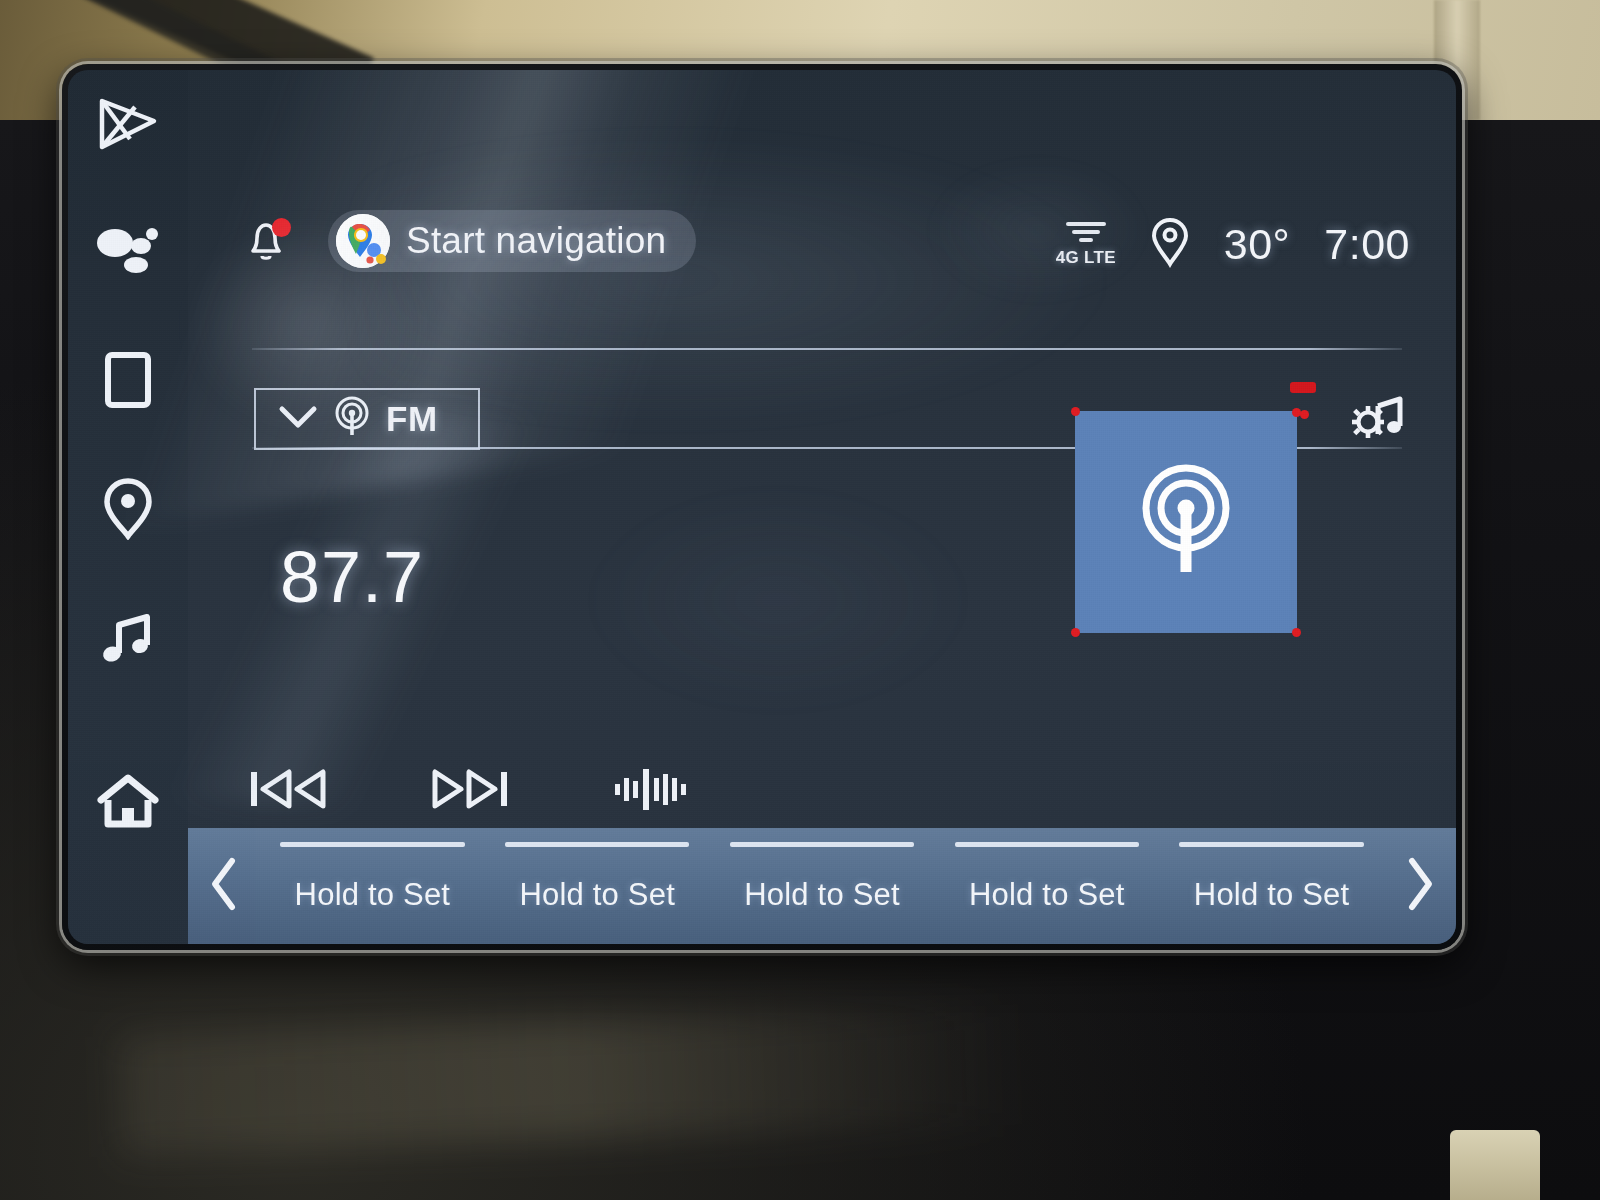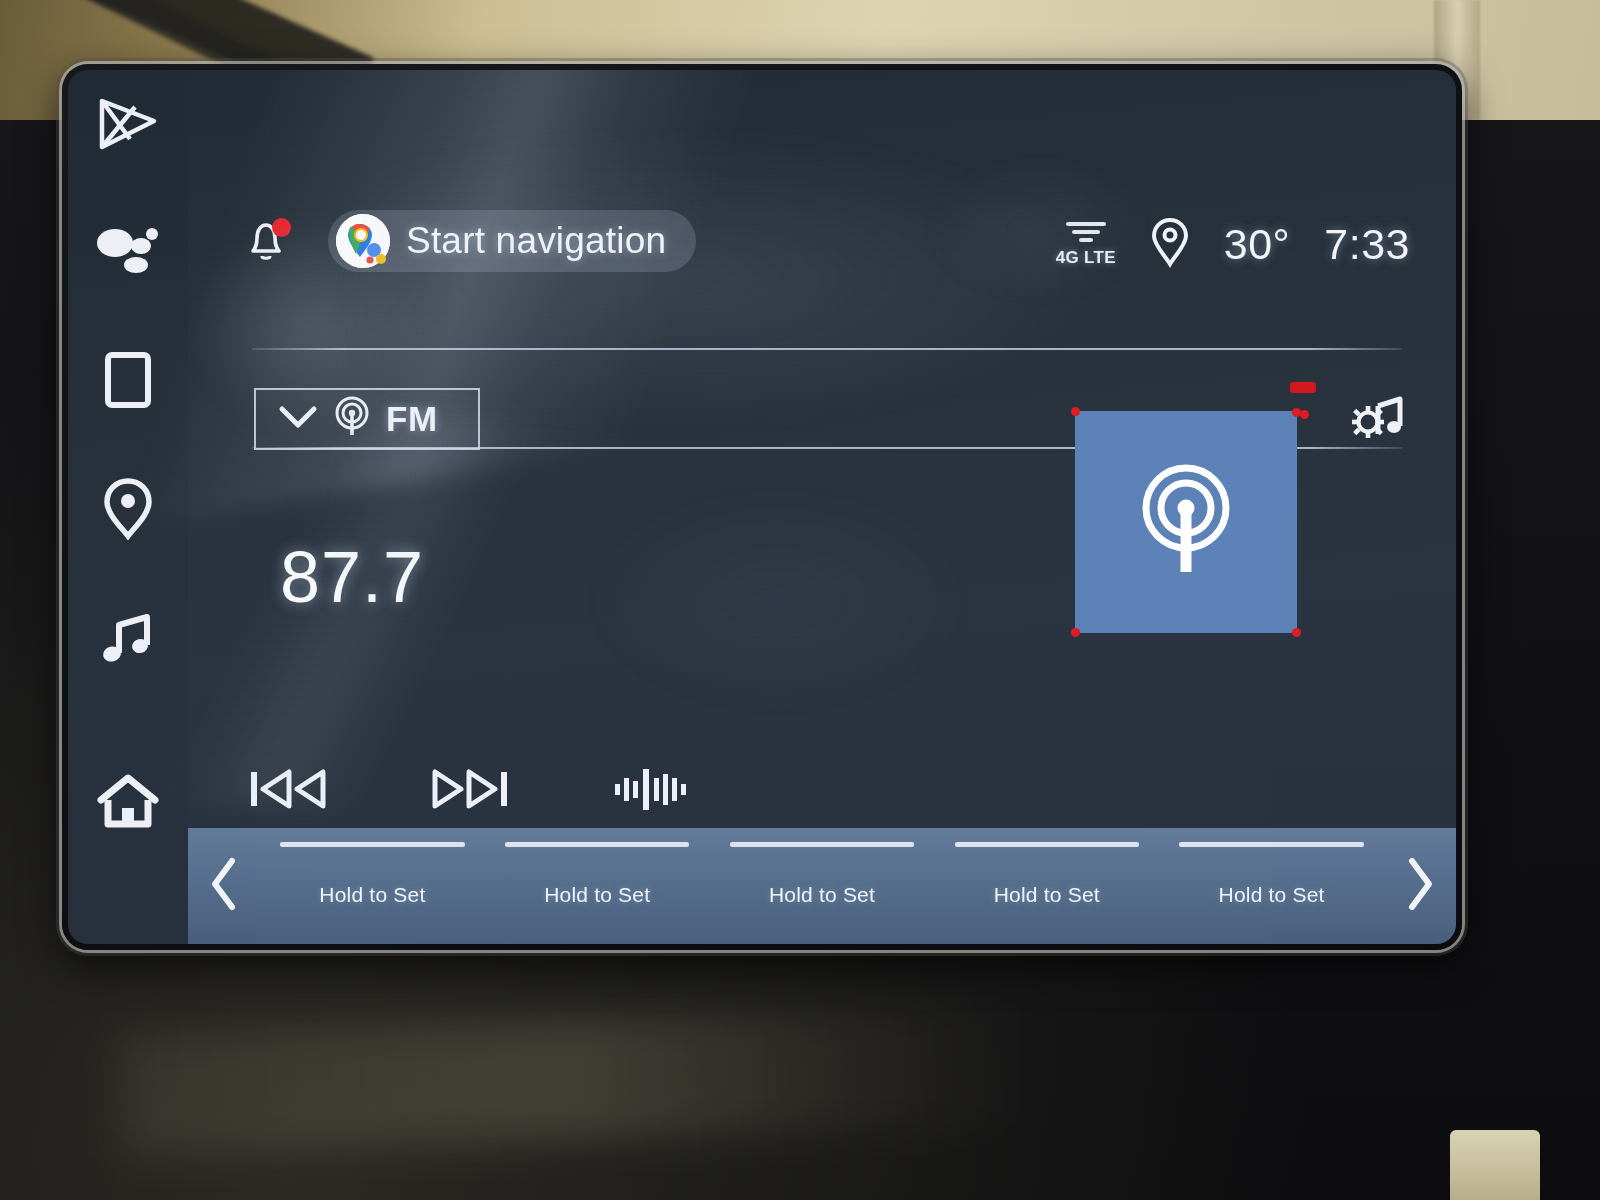--- a/index.html
+++ b/index.html
@@ -370,21 +370,21 @@
   .preset::before {
     content: "";
     position: absolute;
     left: 9%; right: 9%;
     top: 14px;
     height: 5px;
     background: rgba(232,239,248,.92);
     border-radius: 2px;
   }
   .preset-label {
-    font-size: 21px;
+    font-size: 31px;
     color: #f3f6fa;
     letter-spacing: .2px;
     white-space: nowrap;
     margin-top: 17px;
     text-shadow: 0 0 7px rgba(190,210,240,.35);
   }
 </style>
 </head>
 <body>
 
@@ -511,21 +511,21 @@
 
           <span>
             <svg width="40" height="52" viewBox="0 0 40 52">
               <path d="M20 4 C29 4 36 11 36 20 C36 29 24 41 20 48 C16 41 4 29 4 20 C4 11 11 4 20 4 Z" fill="none" stroke="#f1f4f9" stroke-width="4"></path>
               <circle cx="20" cy="19" r="5.5" fill="none" stroke="#f1f4f9" stroke-width="4"></circle>
             </svg>
           </span>
 
           <span id="temp">30°</span>
 
-          <span id="clock">7:33</span>
+          <span id="clock">7:00</span>
         </div>
       </div>
 
       <div class="divider" id="divider-top"></div>
 
       <div id="source-chip">
         <span>
           <svg width="40" height="26" viewBox="0 0 40 26">
             <path d="M4 5 L20 21 L36 5" fill="none" stroke="#eef2f8" stroke-width="5" stroke-linecap="round" stroke-linejoin="round"></path>
           </svg>

